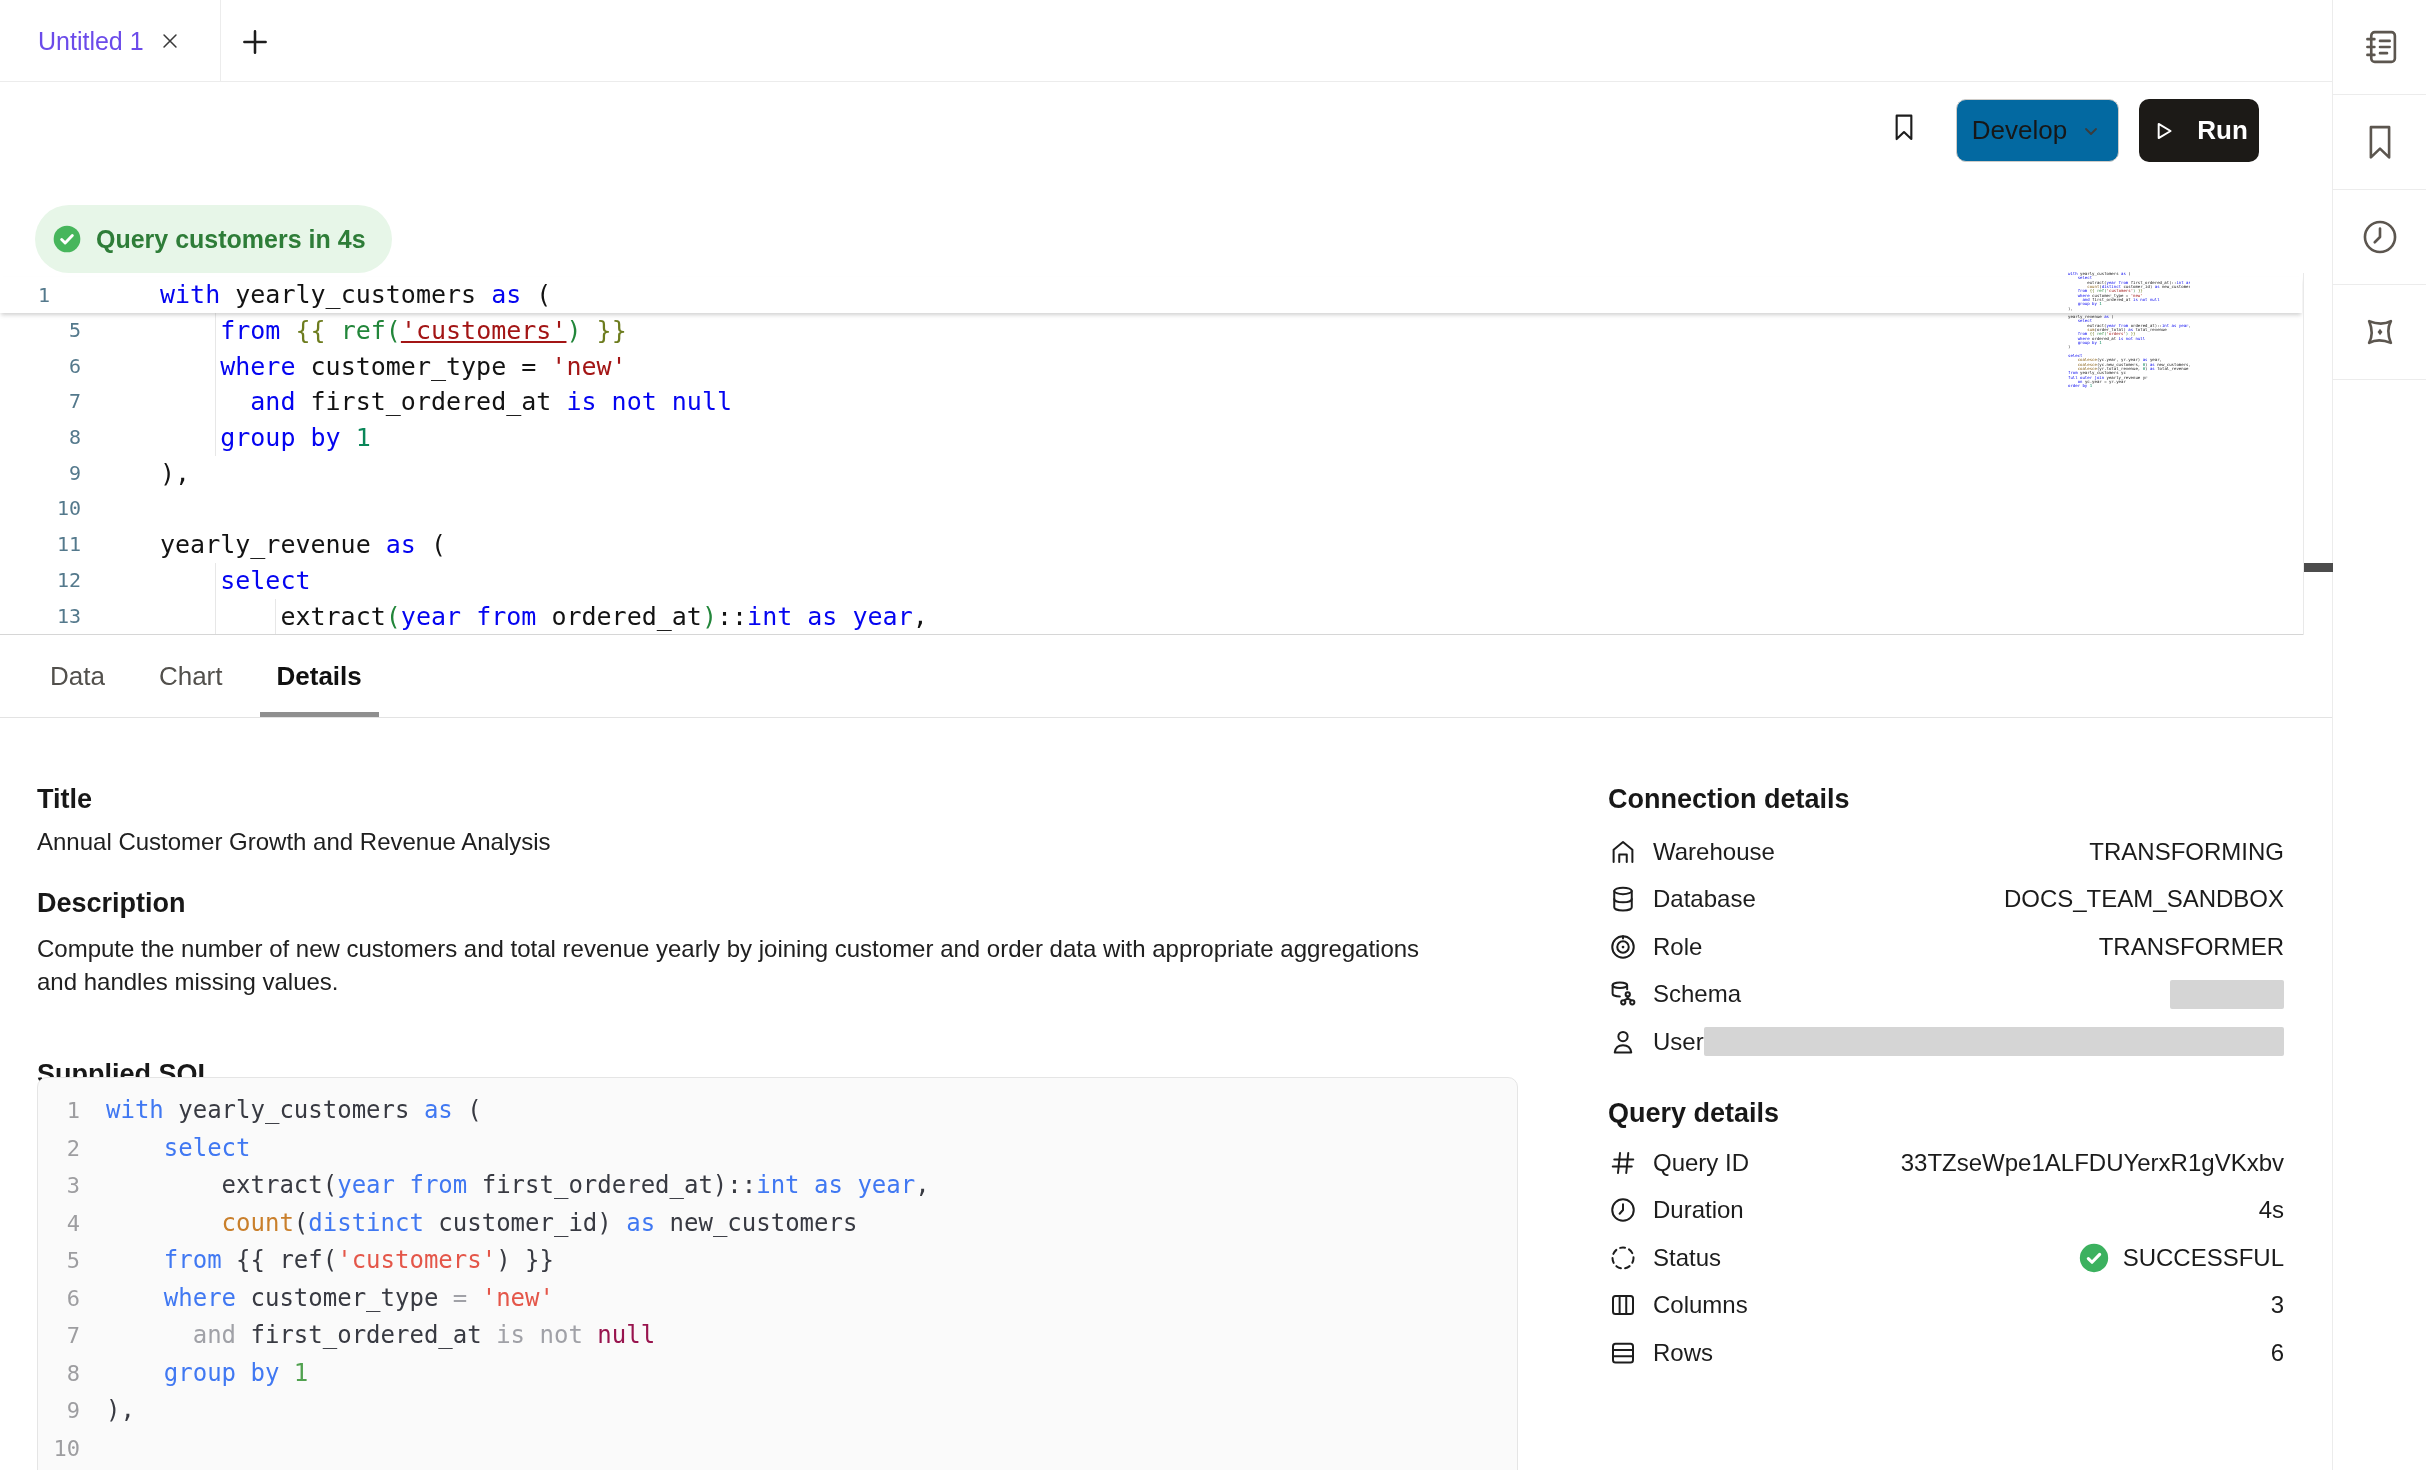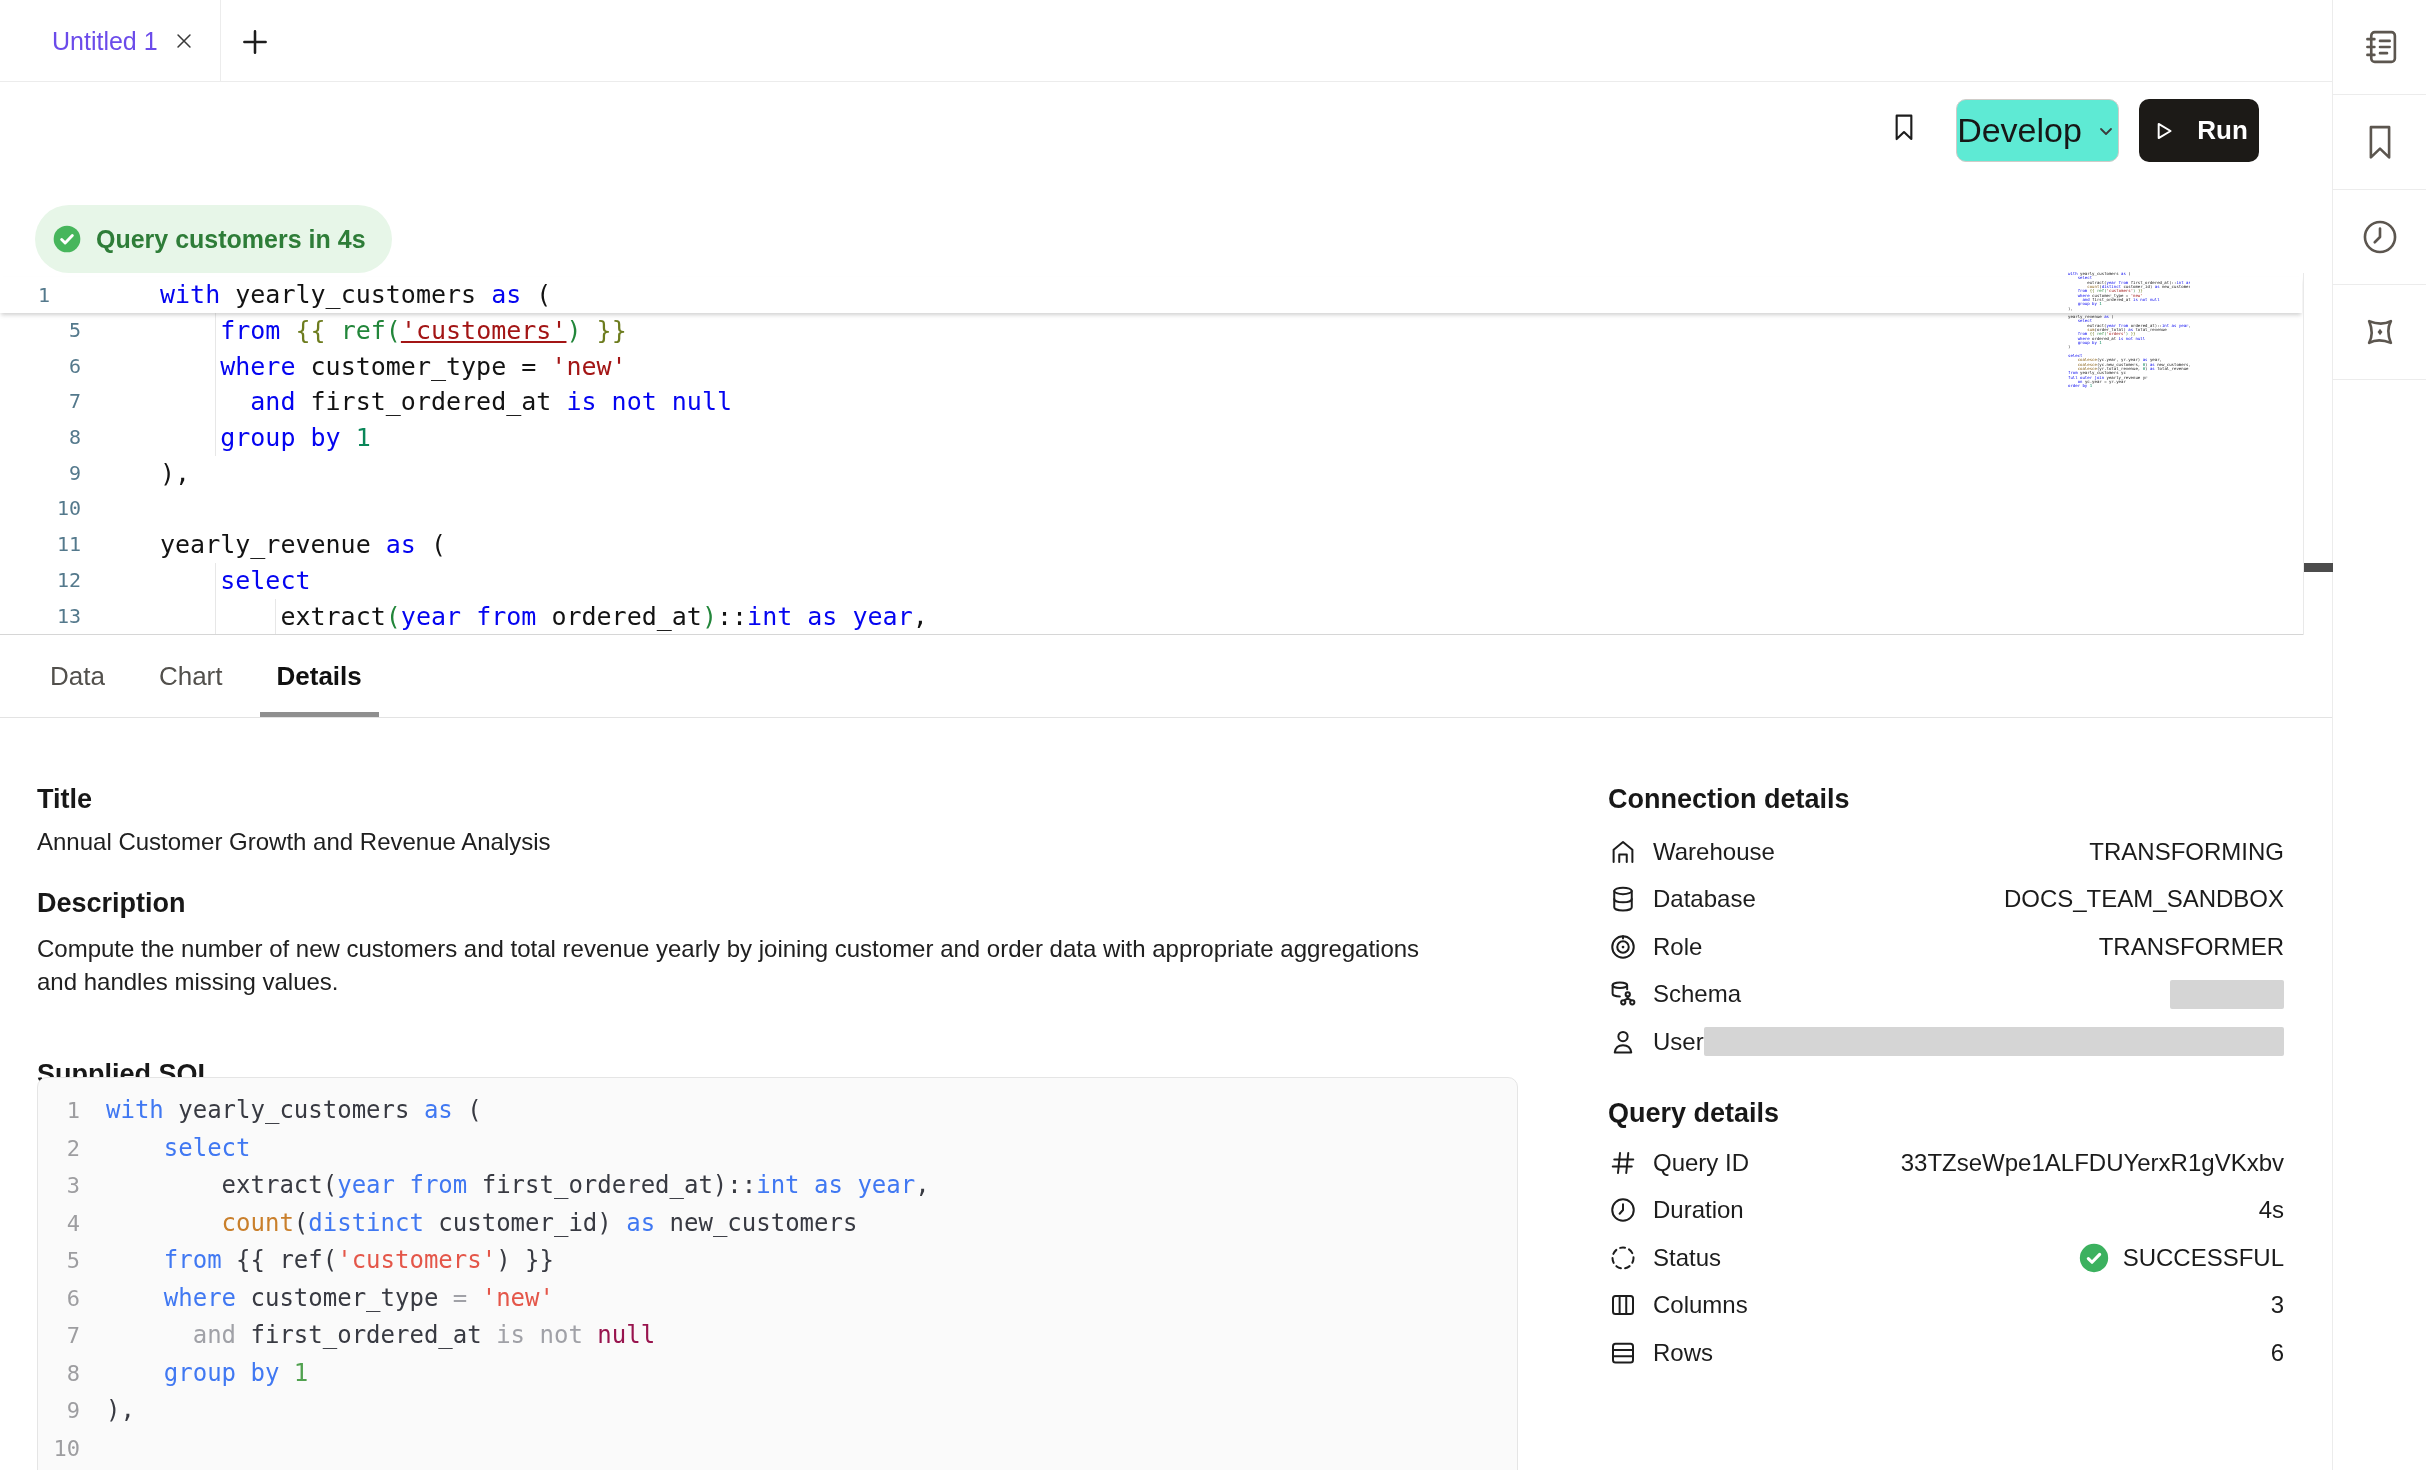--- a/index.html
+++ b/index.html
@@ -2,29 +2,29 @@
 <html><head>
 <meta charset="utf-8">
 <style>
   *{box-sizing:border-box;margin:0;padding:0}
   html,body{width:2426px;height:1470px}
   body{font-family:"Liberation Sans",sans-serif;background:#fff;color:#1b1b1b;overflow:hidden}
   .page{position:relative;width:2426px;height:1470px;background:#fff;overflow:hidden}
 
   
   .tabbar{position:absolute;left:0;top:0;width:2332px;height:82px;border-bottom:1px solid #ececec;background:#fff}
-  .doc-tab{position:absolute;left:0;top:0;width:221px;height:82px;border-right:1px solid #ececec;display:flex;align-items:center;padding-left:52px;gap:15px;cursor:pointer}
+  .doc-tab{position:absolute;left:0;top:0;width:221px;height:82px;border-right:1px solid #ececec;display:flex;align-items:center;padding-left:38px;gap:15px;cursor:pointer}
   .doc-tab .t-title{font-size:25px;color:#6b4bea}
   .icon{display:inline-flex;align-items:center;justify-content:center;flex:none}
   .icon svg{display:block}
   .newtab-btn{position:absolute;left:238px;top:25px;width:34px;height:34px;color:#1d1d1d;cursor:pointer}
 
   
   .toolbar-bookmark{position:absolute;left:1888px;top:109px;width:32px;height:36px;color:#1d1d1d;cursor:pointer}
-  .develop-btn{position:absolute;left:1956px;top:99px;width:163px;height:63px;border:1.5px solid #cfccc8;border-radius:10px;background:#5eead4;display:flex;align-items:center;justify-content:center;gap:12px;font-size:34px;color:#171717;cursor:pointer}
+  .develop-btn{position:absolute;left:1956px;top:99px;width:163px;height:63px;border:1.5px solid #cfccc8;border-radius:10px;background:#0369a1;display:flex;align-items:center;justify-content:center;gap:12px;font-size:26px;color:#171717;cursor:pointer}
   .run-btn{position:absolute;left:2139px;top:99px;width:120px;height:63px;border-radius:10px;background:#1c1a17;color:#fff;display:flex;align-items:center;justify-content:center;gap:21px;font-size:26px;font-weight:700;cursor:pointer}
 
   
   .q-status-pill{position:absolute;left:35px;top:205px;height:68px;padding:0 26px 0 16px;border-radius:34px;background:#e7f6e8;display:flex;align-items:center;gap:13px}
   .q-status-pill .txt{font-size:25px;font-weight:700;color:#2e7d38}
   .env-pill{position:absolute;left:410px;top:205px;height:68px;padding:0 20px 0 24px;border-radius:34px;background:#fff;border:1.5px solid #dedcd8;display:flex;align-items:center;gap:14px;cursor:pointer}
   .env-pill .lbl{font-size:25px;color:#1b1b1b}
   .env-chip{background:#cfe1fb;border-radius:7px;padding:4px 13px;font-size:25px;color:#17181a}
 
   

